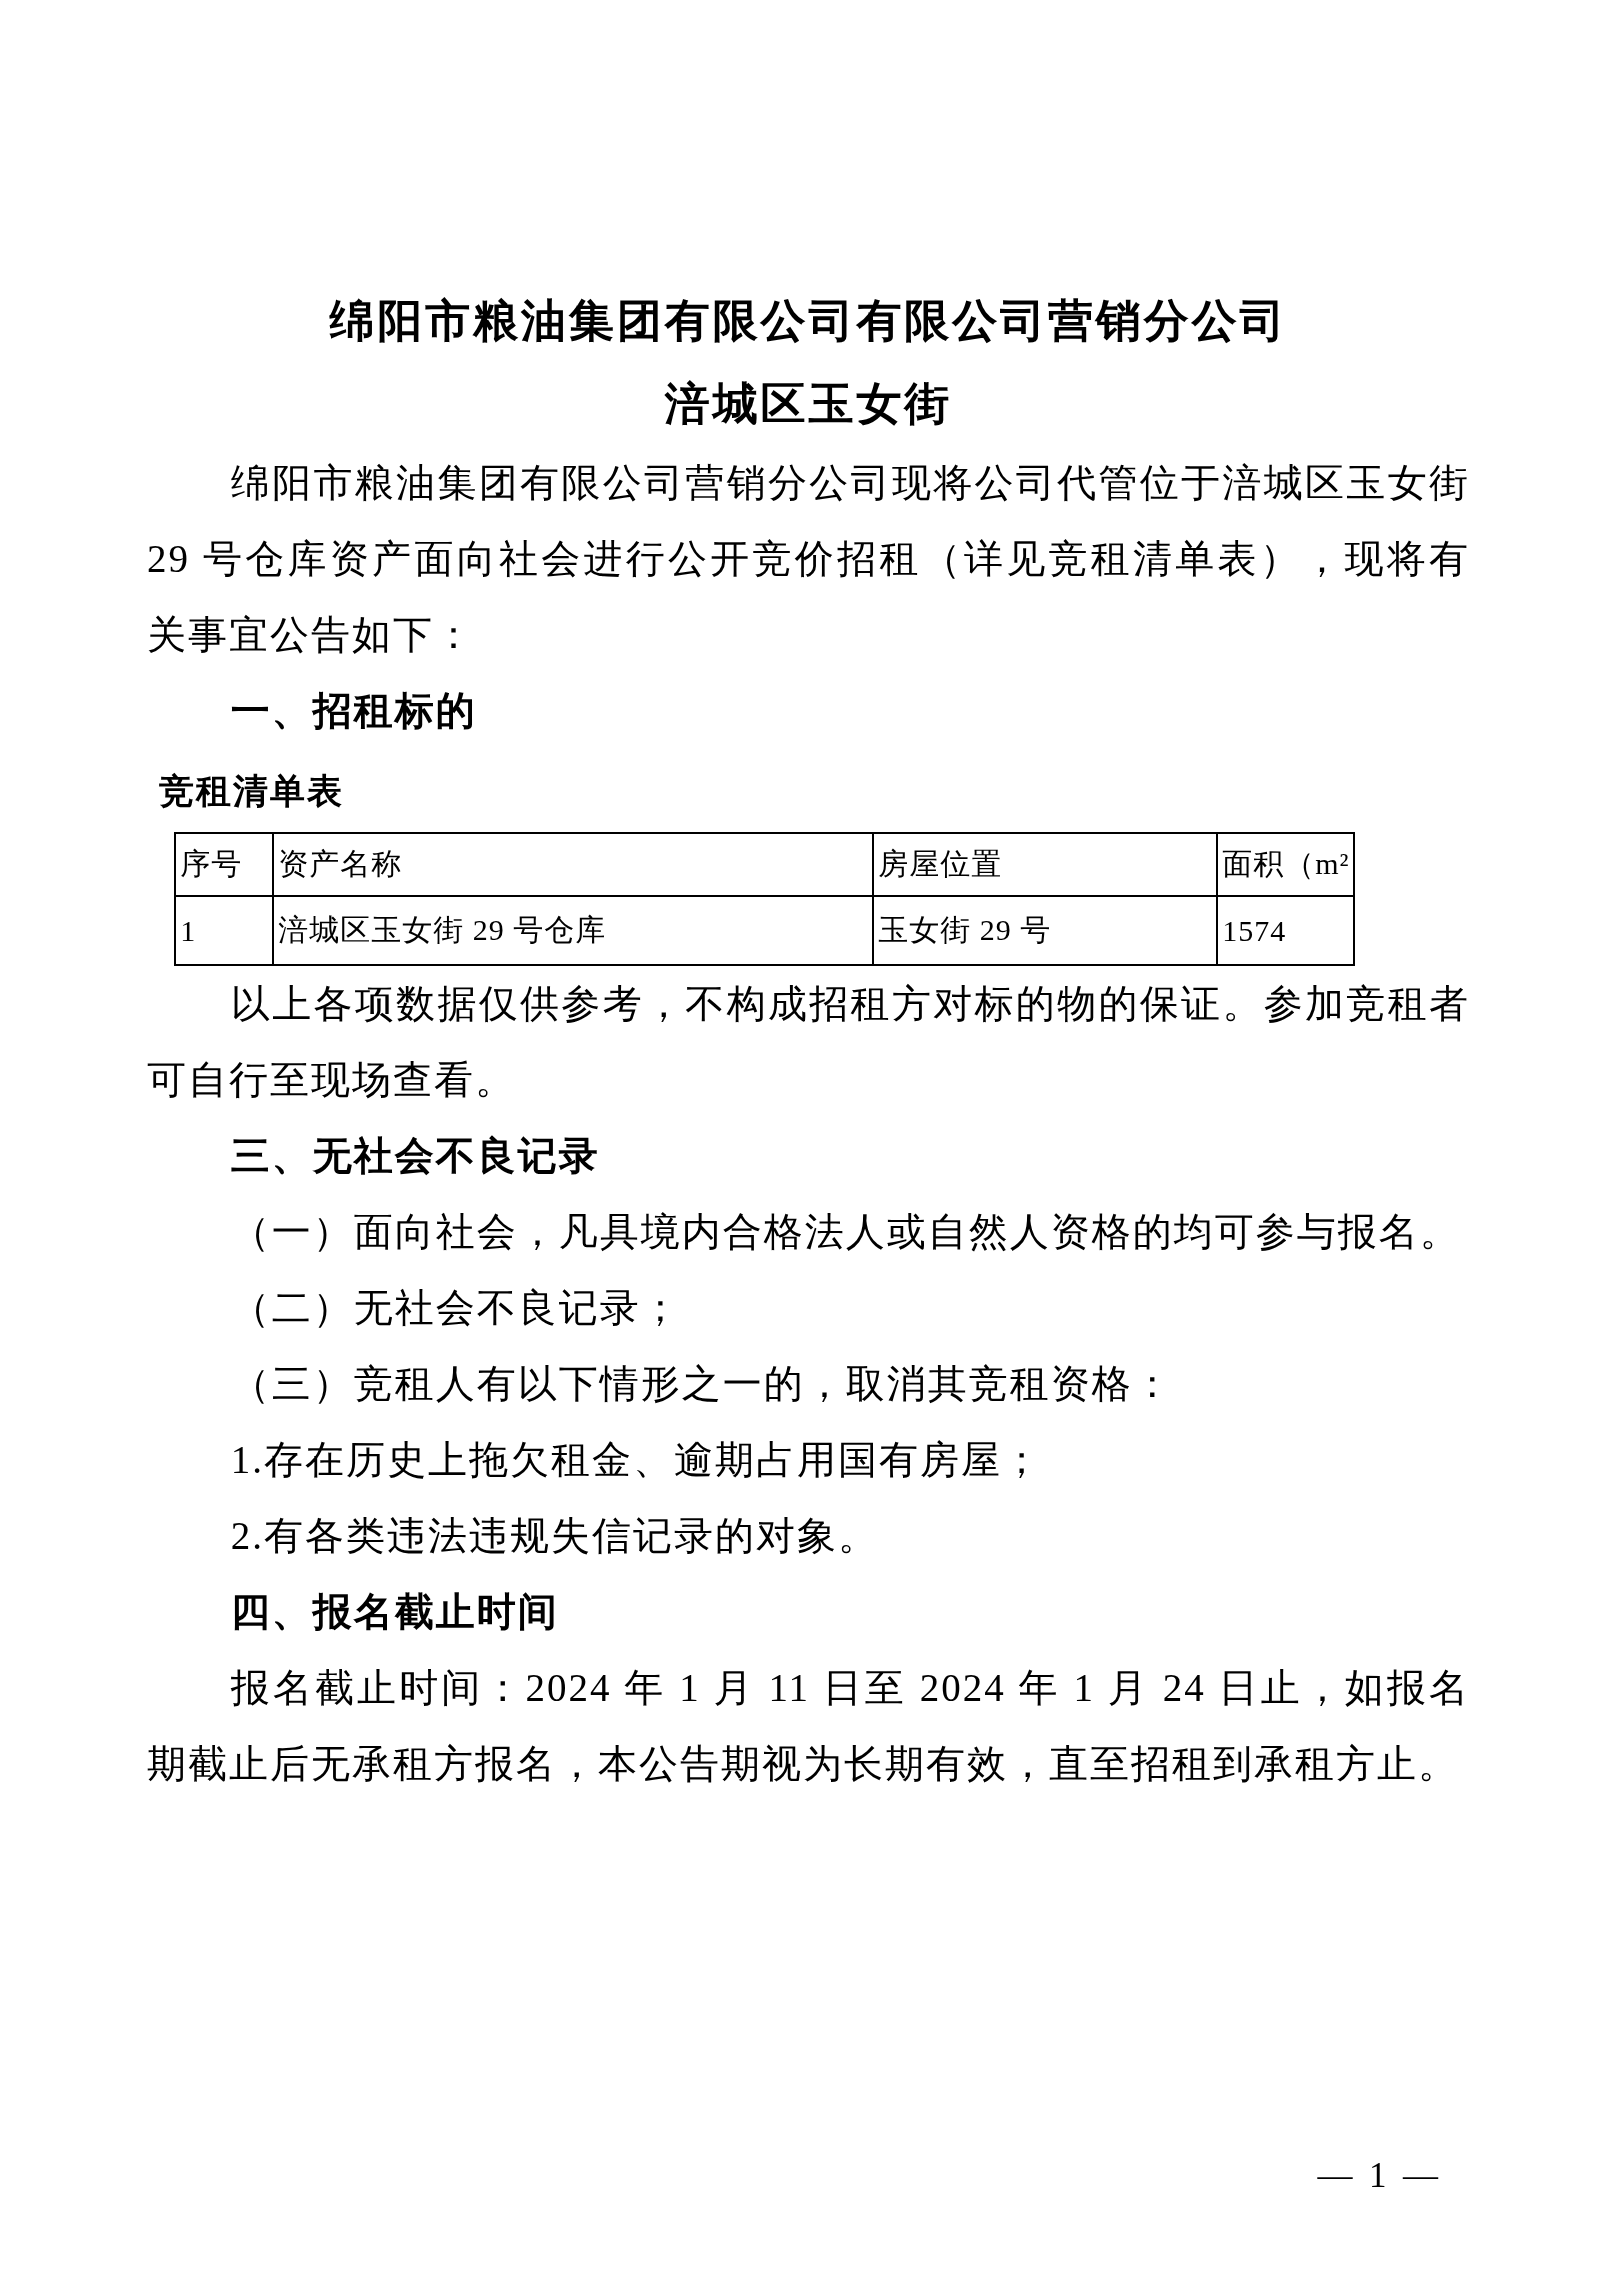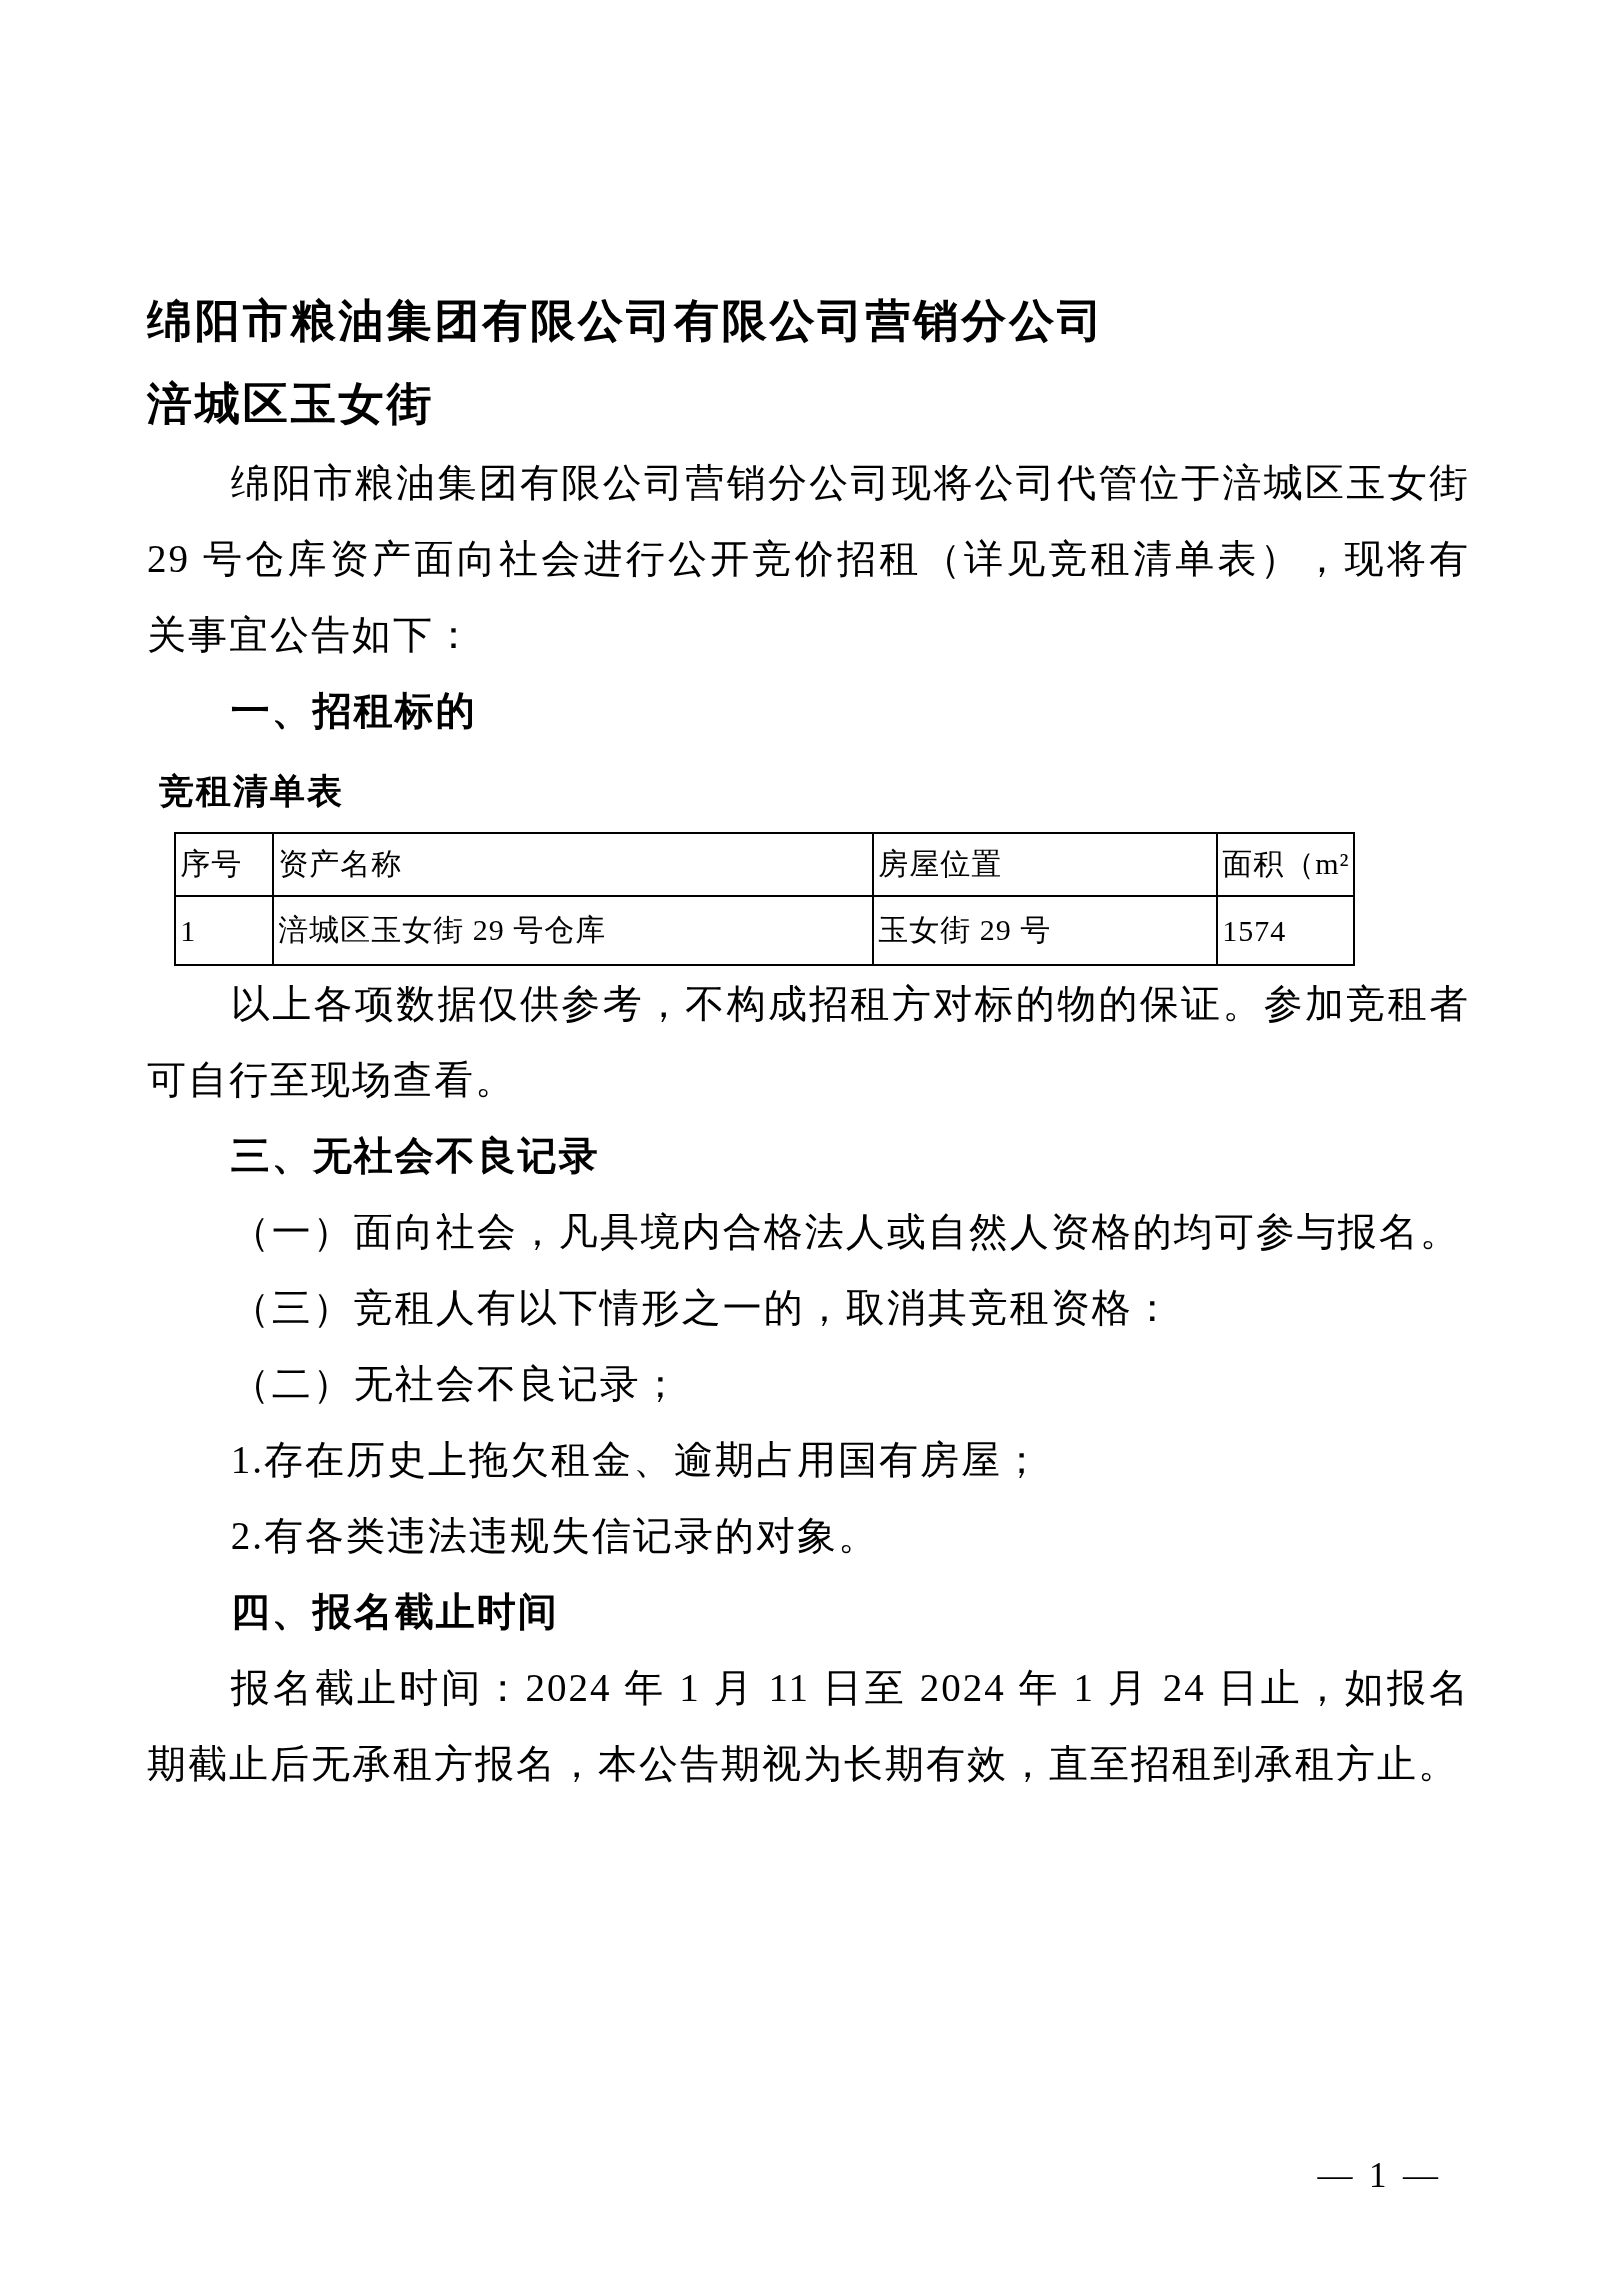--- a/index.html
+++ b/index.html
@@ -14,20 +14,21 @@
     margin: 0 auto;
     background: #ffffff;
     box-sizing: border-box;
     padding: 279px 150px 0 147px;
     color: #000;
     font-family: "Liberation Serif", "DejaVu Serif", serif;
     font-size: 39px;
     overflow: hidden;
   }
   .doc-title {
+    text-align: center;
     font-weight: bold;
     font-size: 45px;
     line-height: 83px;
     letter-spacing: 2.9px;
     font-family: "Liberation Sans", "DejaVu Sans", sans-serif;
   }
   p.line {
     margin: 0;
     line-height: 76px;
     text-align: justify;
@@ -121,22 +122,22 @@
       </tr>
     </tbody>
   </table>
 
   <p class="line indent note-para">以上各项数据仅供参考，不构成招租方对标的物的保证。参加竞租者可自行至现场查看。</p>
 
 
   <p class="line indent heading">三、无社会不良记录</p>
 
   <p class="line indent">（一）面向社会，凡具境内合格法人或自然人资格的均可参与报名。</p>
+  <p class="line indent">（二）无社会不良记录；</p>
   <p class="line indent">（三）竞租人有以下情形之一的，取消其竞租资格：</p>
-  <p class="line indent">（二）无社会不良记录；</p>
 
   <p class="line indent">1.存在历史上拖欠租金、逾期占用国有房屋；</p>
   <p class="line indent">2.有各类违法违规失信记录的对象。</p>
 
   <p class="line indent heading">四、报名截止时间</p>
 
   <p class="line indent">报名截止时间：2024 年 1 月 11 日至 2024 年 1 月 24 日止，如报名期截止后无承租方报名，本公告期视为长期有效，直至招租到承租方止。</p>
 
   <div class="footer-page-number">— 1 —</div>
 

